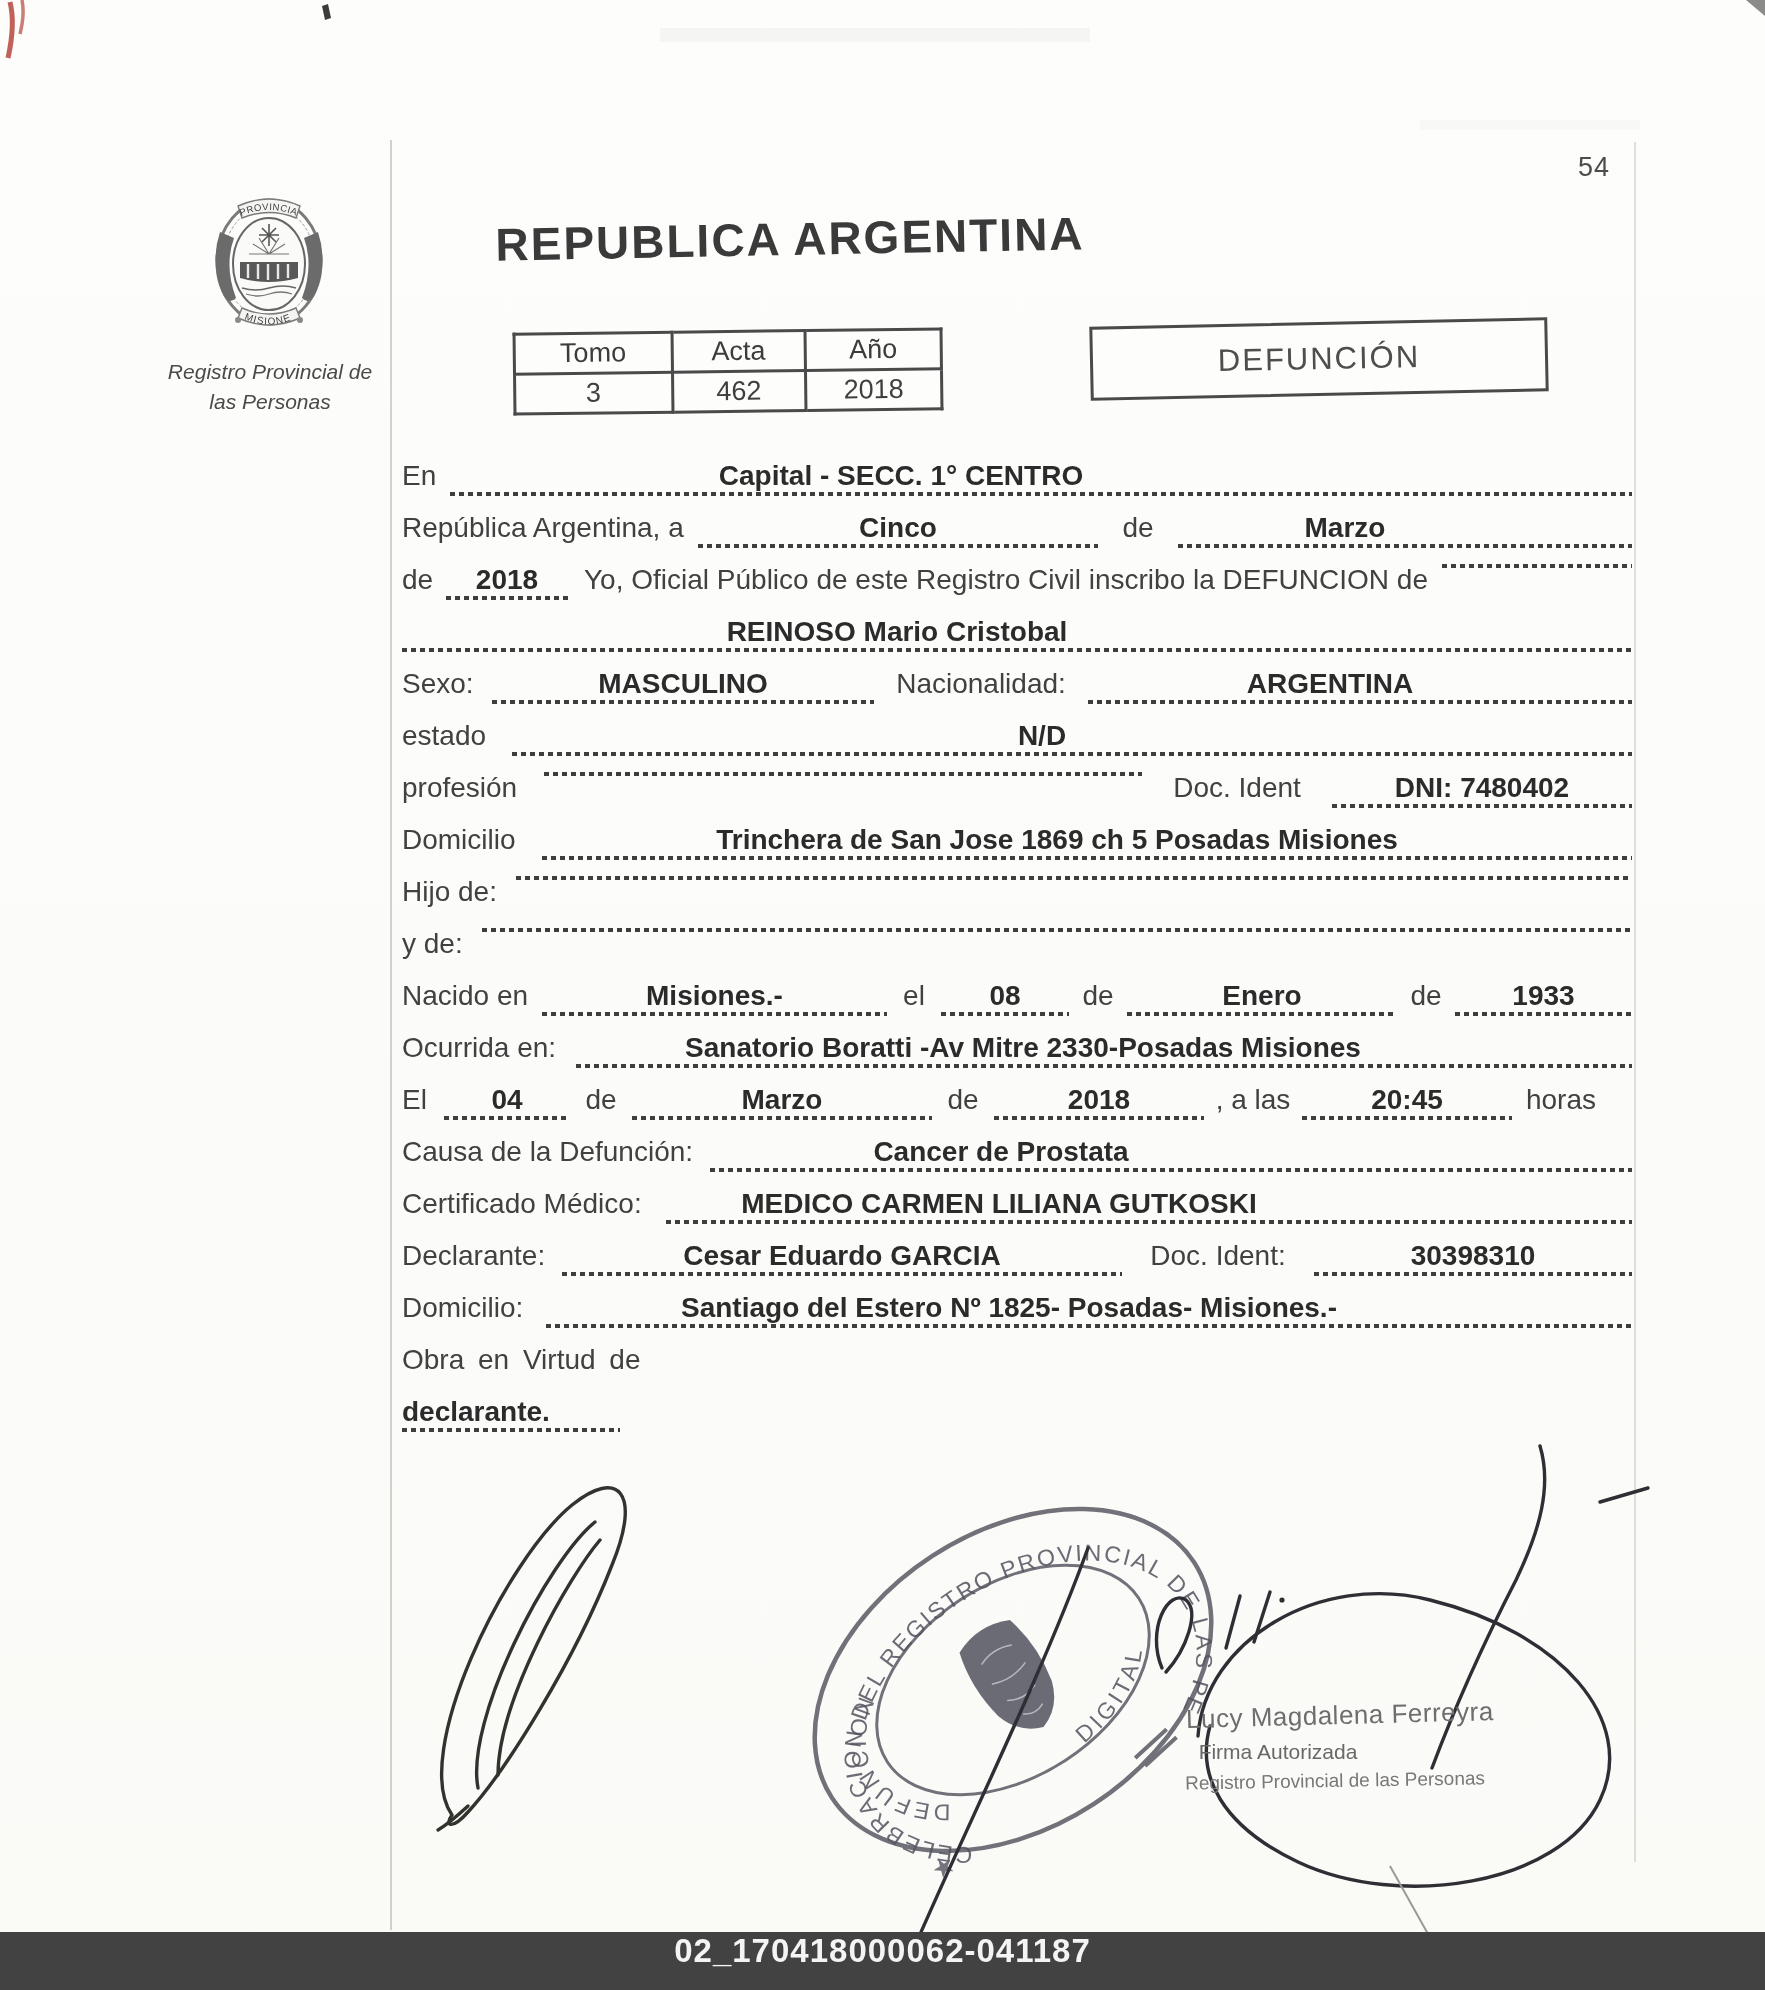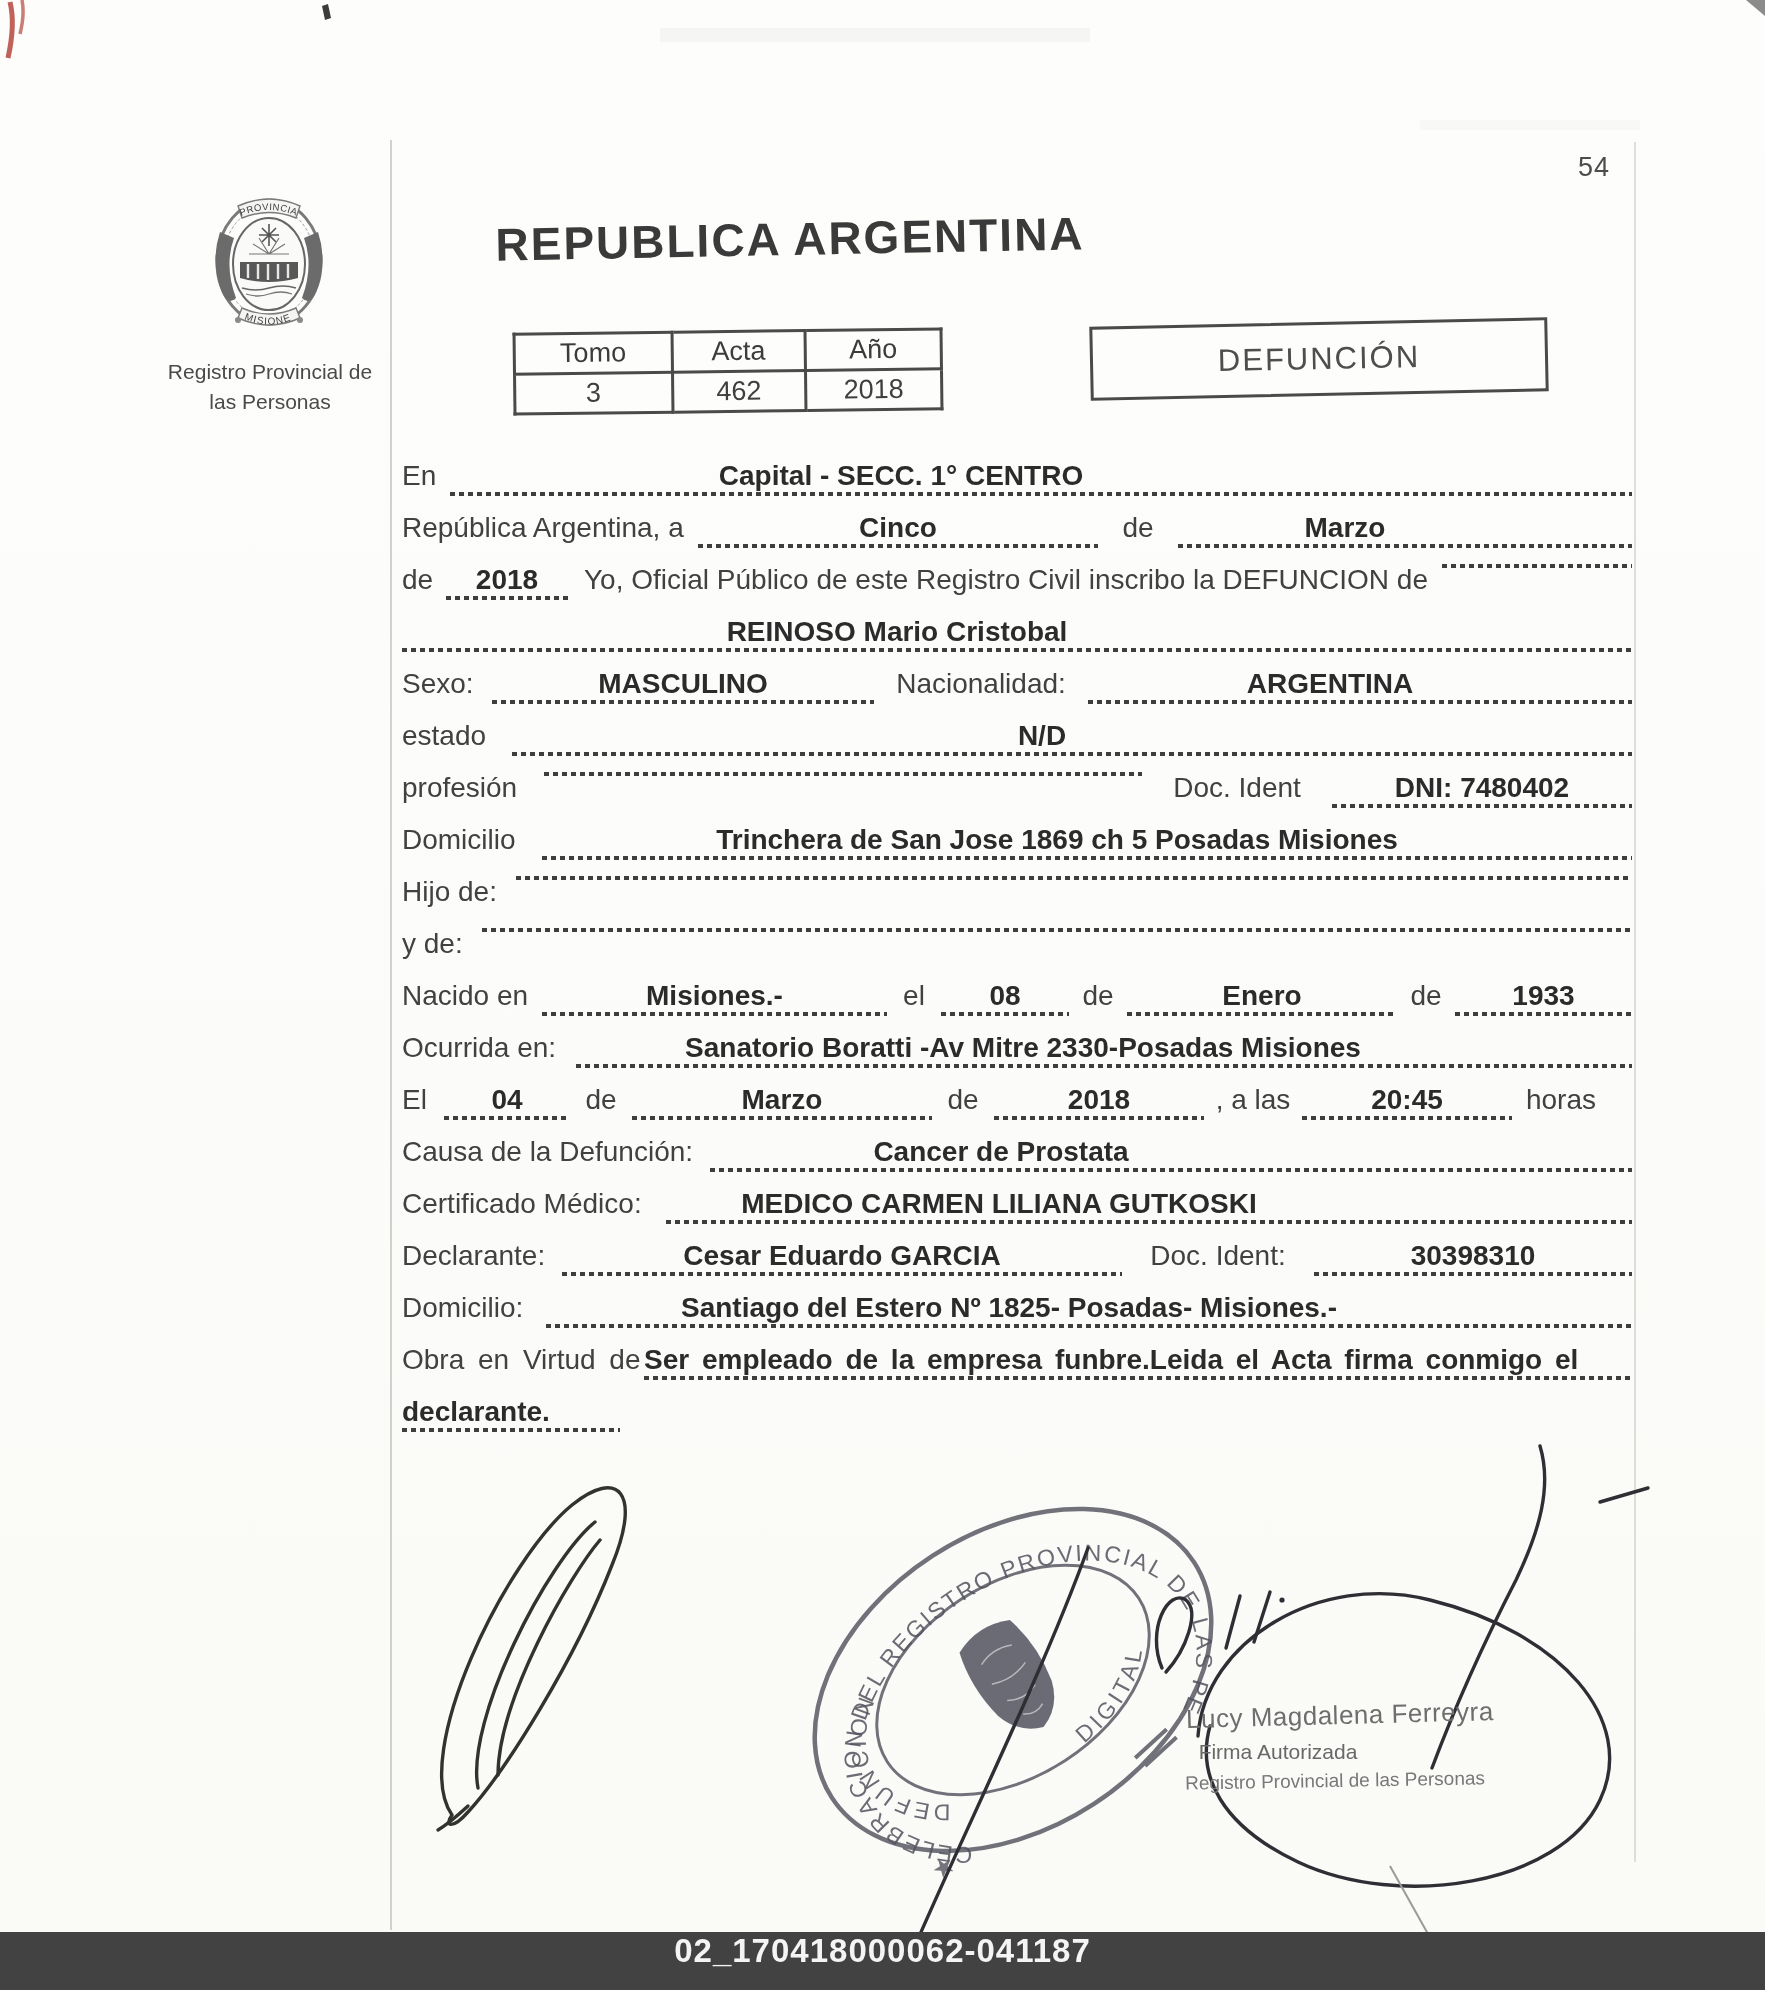--- a/index.html
+++ b/index.html
@@ -3,21 +3,21 @@
 <meta charset="utf-8">
 <style>
   html,body{margin:0;padding:0;}
   body{width:1765px;height:1990px;background:#fcfcfa;font-family:"Liberation Sans",sans-serif;position:relative;overflow:hidden;}
   .scan{position:absolute;left:0;top:0;width:1765px;height:1990px;background:linear-gradient(180deg,#fdfdfc 0%,#fbfbf9 60%,#fafaf7 100%);}
   .vline{position:absolute;width:2px;background:#c9c9c4;opacity:.85;}
   .smudge{position:absolute;background:#000;}
   .pagenum{position:absolute;left:1578px;top:152px;font-size:27px;color:#4c4c4c;letter-spacing:1px;}
   .title{position:absolute;left:450px;top:212px;width:680px;text-align:center;font-size:46px;font-weight:bold;color:#3a3a3a;letter-spacing:2px;transform:rotate(-1.1deg);}
   .emblem{position:absolute;left:200px;top:190px;}
-  .emblem-caption{position:absolute;left:148px;top:357px;width:244px;text-align:center;font-size:21px;line-height:1.45;color:#4a4a4a;}
+  .emblem-caption{position:absolute;left:148px;top:357px;width:244px;text-align:center;font-size:21px;line-height:1.45;color:#4a4a4a;font-style:italic;}
   .rec-table{position:absolute;left:513px;top:330px;width:430px;border-collapse:collapse;transform:rotate(-0.7deg);background:#fdfdfc;}
   .rec-table td{border:3px solid #4a4a4a;text-align:center;font-size:27px;color:#3c3c3c;height:37px;padding:0;}
   .rec-table tr.vals td{font-size:27px;color:#3f3f3f;}
   .def-box{position:absolute;left:1090px;top:322px;width:452px;height:68px;border:3px solid #4a4a4a;display:flex;align-items:center;justify-content:center;font-size:31px;letter-spacing:2px;color:#4e4e4e;transform:rotate(-1.2deg);background:#fdfdfc;}
   .form{position:absolute;left:402px;top:460px;width:1230px;}
   .row{display:flex;align-items:flex-start;height:42px;margin-bottom:10px;}
   .lbl{font-size:28px;color:#414141;padding-bottom:2px;white-space:nowrap;flex:0 0 auto;}
   .mid{font-size:28px;color:#414141;padding-bottom:2px;text-align:center;flex:0 0 auto;}
   .seg{font-size:28px;font-weight:bold;color:#2b2b2b;text-align:center;padding-bottom:4px;white-space:nowrap;
        background-image:repeating-linear-gradient(to right,#3e3e3e 0 5px,transparent 5px 9px);
@@ -204,21 +204,20 @@
       <span class="seg" style="flex:1"><span class="inner">30398310</span></span>
     </div>
 
     <div class="row">
       <span class="lbl" style="width:144px">Domicilio:</span>
       <span class="seg sh80" style="flex:1"><span class="inner">Santiago del Estero Nº 1825- Posadas- Misiones.-</span></span>
     </div>
 
     <div class="row">
       <span class="lbl" style="width:242px;word-spacing:6px;">Obra en Virtud de</span>
-      <span class="seg left-align" style="flex:1"><span class="inner">Ser empleado de la empresa funbre.Leida el Acta firma conmigo el</span></span>
     </div>
 
     <div class="row">
       <span class="seg left-align" style="flex:0 0 218px"><span class="inner">declarante.</span></span>
     </div>
   </div>
 
   <svg class="overlay" width="1765" height="1990" viewBox="0 0 1765 1990">
 
     <path d="M10,2 C14,18 12,40 8,58" stroke="#b5473c" stroke-width="5" fill="none" opacity="0.85"></path>

